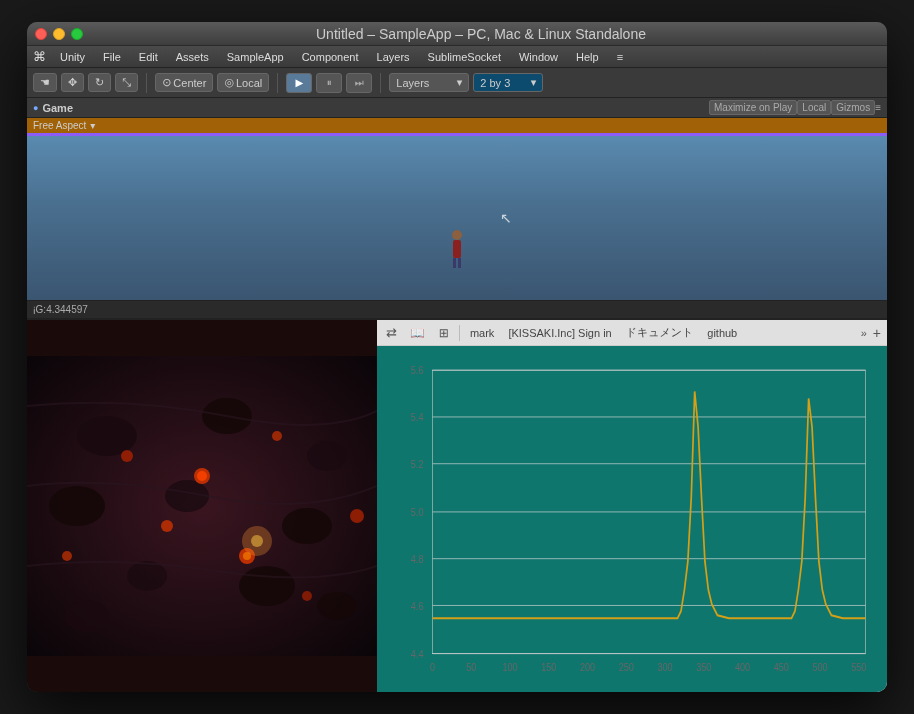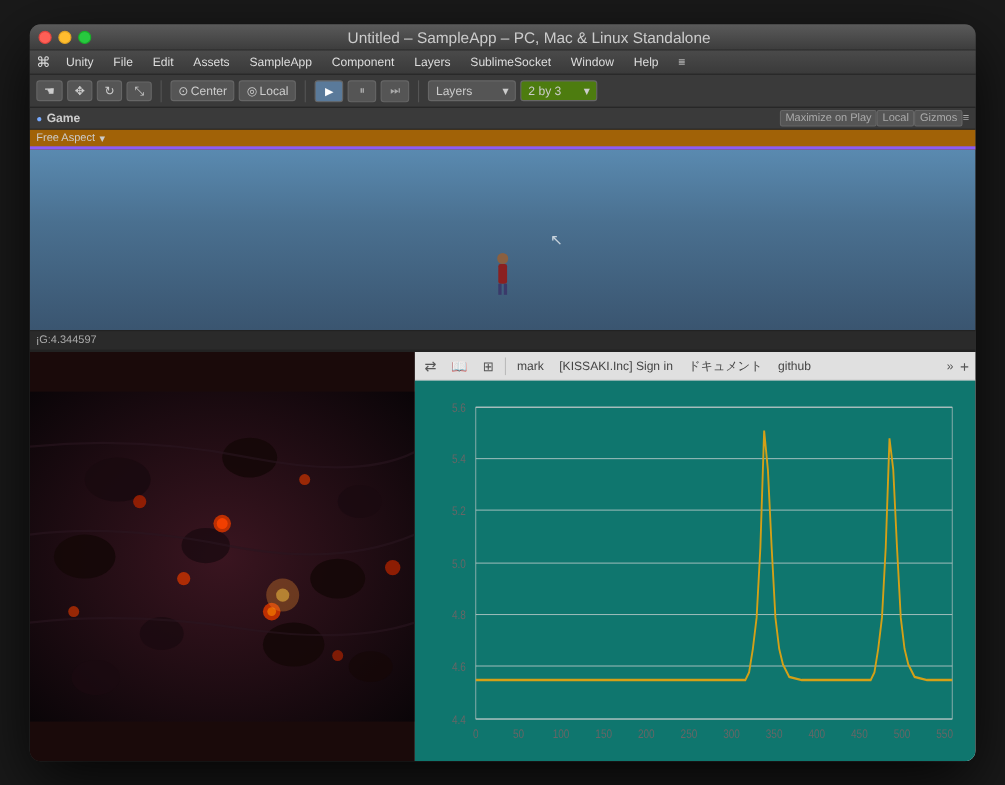--- a/index.html
+++ b/index.html
@@ -120,21 +120,21 @@
       font-size: 11px;
       padding: 2px 6px;
       display: flex;
       align-items: flex-end;
       gap: 4px;
       cursor: pointer;
       min-width: 80px;
       justify-content: space-between;
     }
     .by3-dropdown {
-      background: #4d7c0f;
+      background: #0c4a6e;
       border: 1px solid #666;
       border-radius: 3px;
       color: #ccc;
       font-size: 11px;
       padding: 2px 6px;
       display: flex;
       align-items: center;
       gap: 15px;
       cursor: pointer;
       min-width: 70px;

